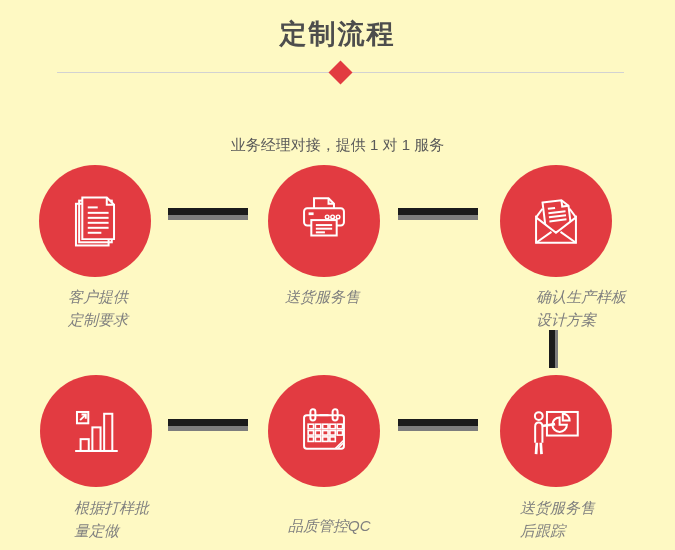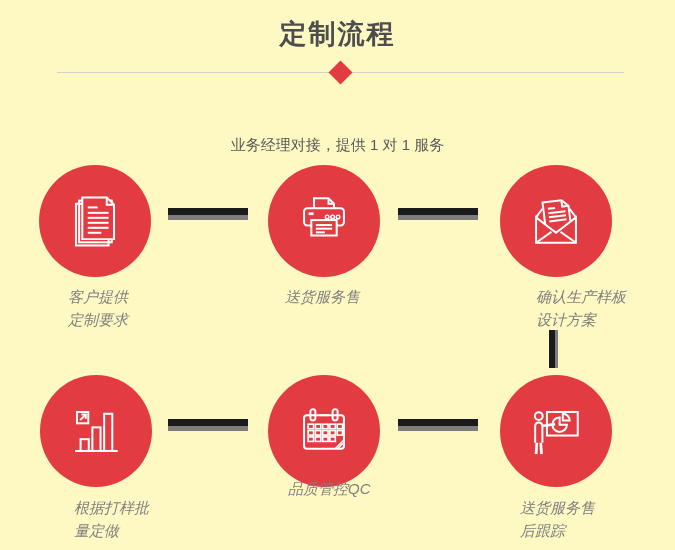--- a/index.html
+++ b/index.html
@@ -27,21 +27,21 @@
 
   .hbar{position:absolute;width:80px;height:12px;
         background:linear-gradient(to bottom,var(--connector-dark) 0 58%,var(--connector-gray) 58% 100%);}
   .h1{left:168px;top:208px}.h2{left:398px;top:208px}
   .h3{left:168px;top:419px}.h4{left:398px;top:419px}
   .vbar{position:absolute;left:549px;top:330px;width:9px;height:38px;
         background:linear-gradient(to right,var(--connector-dark) 0 62%,var(--connector-gray) 62% 100%);}
 
   .label{position:absolute;font-size:15px;line-height:22.5px;color:var(--label-text);font-style:italic;}
   .l1{left:68px;top:286px}.l2{left:285px;top:286px}.l3{left:536px;top:286px}
-  .l4{left:74px;top:497px}.l5{left:288px;top:478px}.l6{left:520px;top:497px}
+  .l4{left:74px;top:497px}.l5{left:288px;top:515px}.l6{left:520px;top:497px}
 
   .icon{stroke:#fff;fill:none;stroke-width:2.2;}
   .icon .occ{fill:var(--accent-red);}
   .icon .dot{stroke-width:1.6;}
   .icon .cell{stroke-width:1.8;}
   .icon .thick{stroke-width:3;}
 </style>
 </head>
 <body>
 

